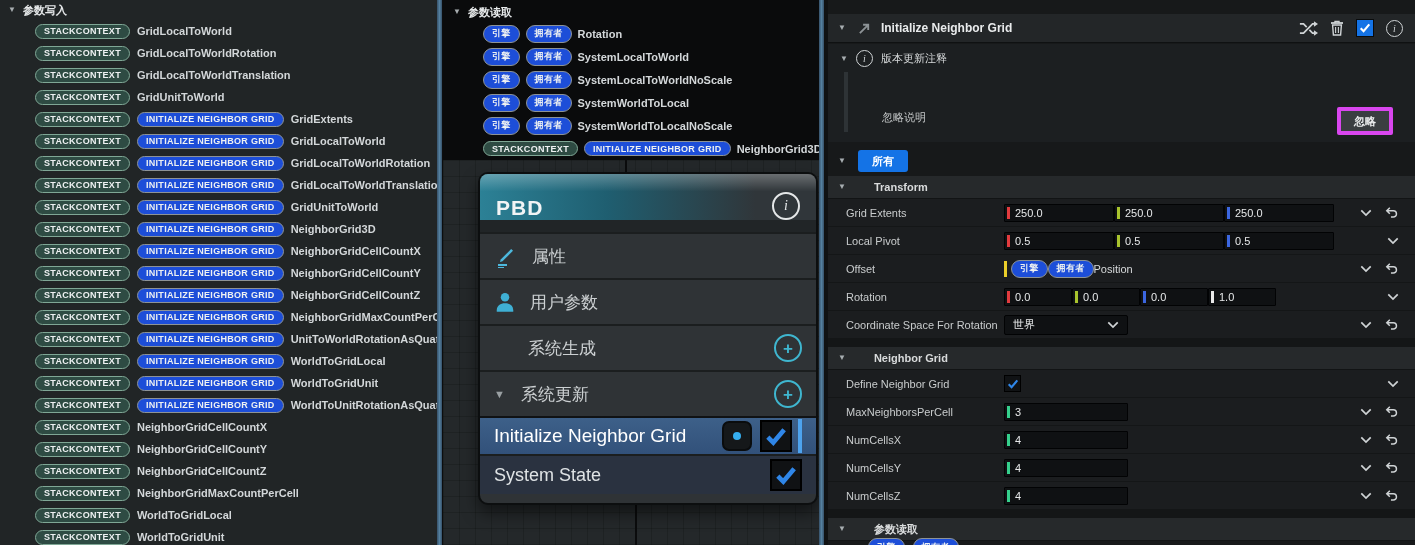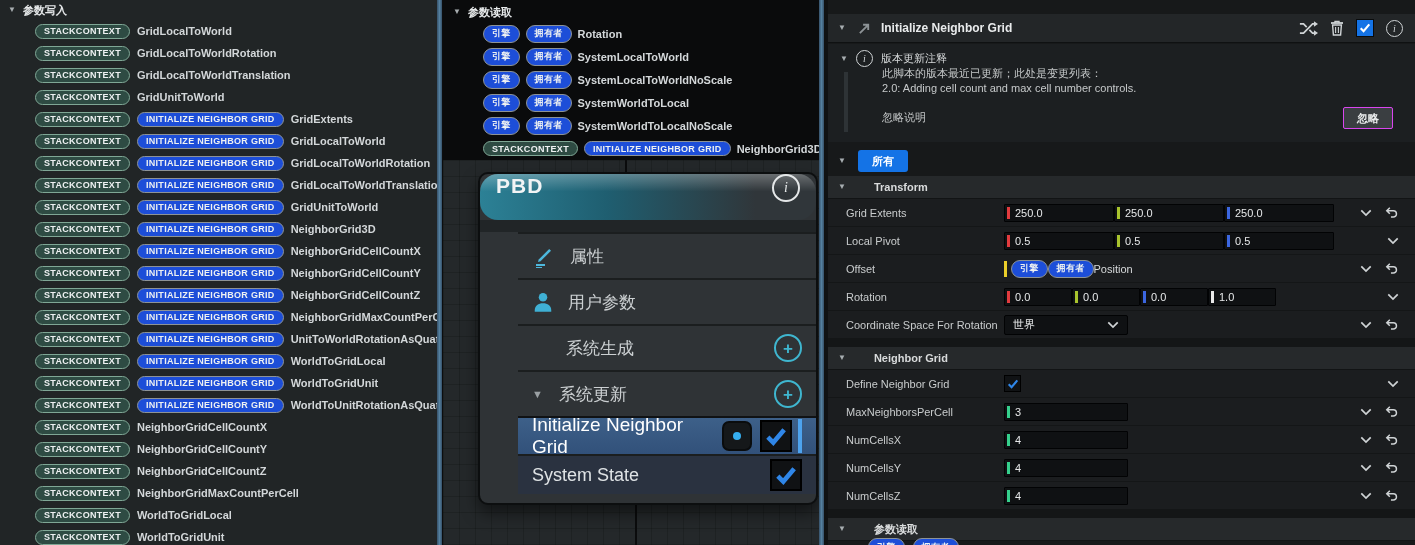--- a/index.html
+++ b/index.html
@@ -26,28 +26,28 @@
     background-size:16px 16px;overflow:hidden;}
   .reads-overlay{position:absolute;left:0;top:0;width:376px;height:160px;background:#0a0b0c;padding-top:2px;box-sizing:border-box;}
   .reads-overlay .panel-header{padding-left:10px;}
   .r-row{height:23px;display:flex;align-items:center;padding-left:40px;gap:6px;white-space:nowrap;}
   .wire{position:absolute;width:2px;background:#0b0c0d;}
   .wire-top{left:182px;top:158px;height:16px;}
   .wire-bottom{left:192px;top:503px;height:42px;}
   
   .pbd-node{position:absolute;left:35px;top:172px;width:340px;height:333px;border:2px solid #0c0e0f;border-radius:10px;
     background:#2f3336;box-shadow:0 8px 16px rgba(0,0,0,.5);overflow:hidden;box-sizing:border-box;display:flex;flex-direction:column;}
-  .node-header{height:46px;flex:none;display:flex;align-items:flex-start;padding:0 16px;
-    background:linear-gradient(180deg,rgba(255,255,255,.28),rgba(255,255,255,0) 38%),linear-gradient(90deg,#2c8196 0%,#1f5e70 38%,#30363a 82%);border-radius:18px;}
+  .node-header{height:46px;flex:none;display:flex;align-items:flex-end;padding:0 16px;
+    background:linear-gradient(180deg,rgba(255,255,255,.28),rgba(255,255,255,0) 38%),linear-gradient(90deg,#2c8196 0%,#1f5e70 38%,#30363a 82%);}
   .node-title{font-size:21px;font-weight:bold;color:#f2f4f5;letter-spacing:1px;}
   .circle-i{margin-left:auto;width:24px;height:24px;border:2px solid #e4e7e8;border-radius:50%;color:#e4e7e8;
     display:flex;align-items:center;justify-content:center;font-size:14px;font-family:"Liberation Serif",serif;font-style:italic;flex:none;}
   .node-band{height:12px;flex:none;background:#212527;}
   .node-row{height:46px;flex:none;display:flex;align-items:center;padding:0 14px;background:#2f3336;
-    border-top:2px solid #1b1e1f;font-size:17px;color:#ccd0d2;box-sizing:border-box;margin-left:38px;}
+    border-top:2px solid #1b1e1f;font-size:17px;color:#ccd0d2;box-sizing:border-box;}
   .node-row .row-icon{margin-right:14px;display:flex;}
   .nr-indent{padding-left:48px;}
   .node-tri{color:#9aa0a3;font-size:11px;margin-right:16px;}
   .plus-circle{margin-left:auto;width:24px;height:24px;border:2px solid #3fb6cf;border-radius:50%;color:#3fb6cf;
     display:flex;align-items:center;justify-content:center;font-size:17px;font-weight:bold;line-height:1;flex:none;}
   .node-row.selected{height:38px;background:linear-gradient(180deg,#3d6089,#32517a);color:#fff;font-size:19px;border-top:2px solid #101214;}
   .node-row.state{height:40px;background:#2a3240;color:#dfe3e5;font-size:18px;}
   .isolate-btn{margin-left:auto;width:26px;height:26px;background:#15181a;border:2px solid #0a0c0d;border-radius:7px;
     display:flex;align-items:center;justify-content:center;flex:none;}
   .isolate-dot{width:8px;height:8px;border-radius:50%;background:#35aef0;}
@@ -66,21 +66,21 @@
   .icon-btn{display:flex;align-items:center;justify-content:center;}
   .cb-sm{width:16px;height:16px;background:var(--accent-blue);border:1px solid #0a0c0d;display:flex;align-items:center;justify-content:center;}
   .info-sm{width:15px;height:15px;border:1.5px solid #d0d4d6;border-radius:50%;color:#d0d4d6;display:flex;align-items:center;
     justify-content:center;font-size:10px;font-family:"Liberation Serif",serif;font-style:italic;}
   .version-note{position:absolute;top:44px;left:0;right:0;height:98px;background:#1c1f21;}
   .vn-head{display:flex;align-items:center;gap:8px;padding:6px 0 0 12px;}
   .vn-title{font-size:11px;color:#d6d9da;}
   .vn-line{position:absolute;left:16px;top:28px;bottom:10px;width:4px;background:#2e3336;}
   .vn-text{position:absolute;left:54px;top:22px;font-size:11px;color:#c6c9ca;line-height:15px;}
   .vn-dismiss{position:absolute;left:54px;top:66px;font-size:11px;color:#c6c9ca;}
-  .btn-ignore{position:absolute;right:22px;top:63px;width:48px;height:20px;background:#3a3e41;border:1px solid #d946ef;border-radius:2px;
+  .btn-ignore{position:absolute;right:22px;top:63px;width:48px;height:20px;background:#3a3e41;border:4px solid #d946ef;border-radius:2px;
     color:#eceeef;font-size:11px;font-weight:bold;display:flex;align-items:center;justify-content:center;}
   .filter-row{position:absolute;top:146px;left:0;right:0;height:30px;display:flex;align-items:center;}
   .filter-row .tri{margin-left:10px;}
   .btn-all{margin-left:12px;width:50px;height:22px;background:var(--accent-blue);border-radius:3px;color:#fff;
     font-size:11px;font-weight:bold;display:flex;align-items:center;justify-content:center;}
   #details-sections{position:absolute;top:176px;left:0;right:0;}
   .d-sec-header{height:22px;background:#26292b;border-bottom:1px solid #121415;display:flex;align-items:center;}
   .d-sec-header .tri{margin-left:10px;margin-right:8px;}
   .d-sec-title{font-size:11px;font-weight:bold;color:#d9dbdc;margin-left:20px;}
   .d-gap{height:8px;background:#141617;}
@@ -371,24 +371,20 @@
       </span>
     </div>
 
     <div class="version-note">
       <div class="vn-head">
         <span class="tri">▼</span>
         <span class="info-sm">i</span>
         <span class="vn-title">版本更新注释</span>
       </div>
       <div class="vn-line"></div>
-      <div class="vn-text">
-        <div>此脚本的版本最近已更新；此处是变更列表：</div>
-        <div>2.0: Adding cell count and max cell number controls.</div>
-      </div>
       <div class="vn-dismiss">忽略说明</div>
       <div class="btn-ignore">忽略</div>
     </div>
 
     <div class="filter-row">
       <span class="tri">▼</span>
       <span class="btn-all">所有</span>
     </div>
 
     <div id="details-sections">

